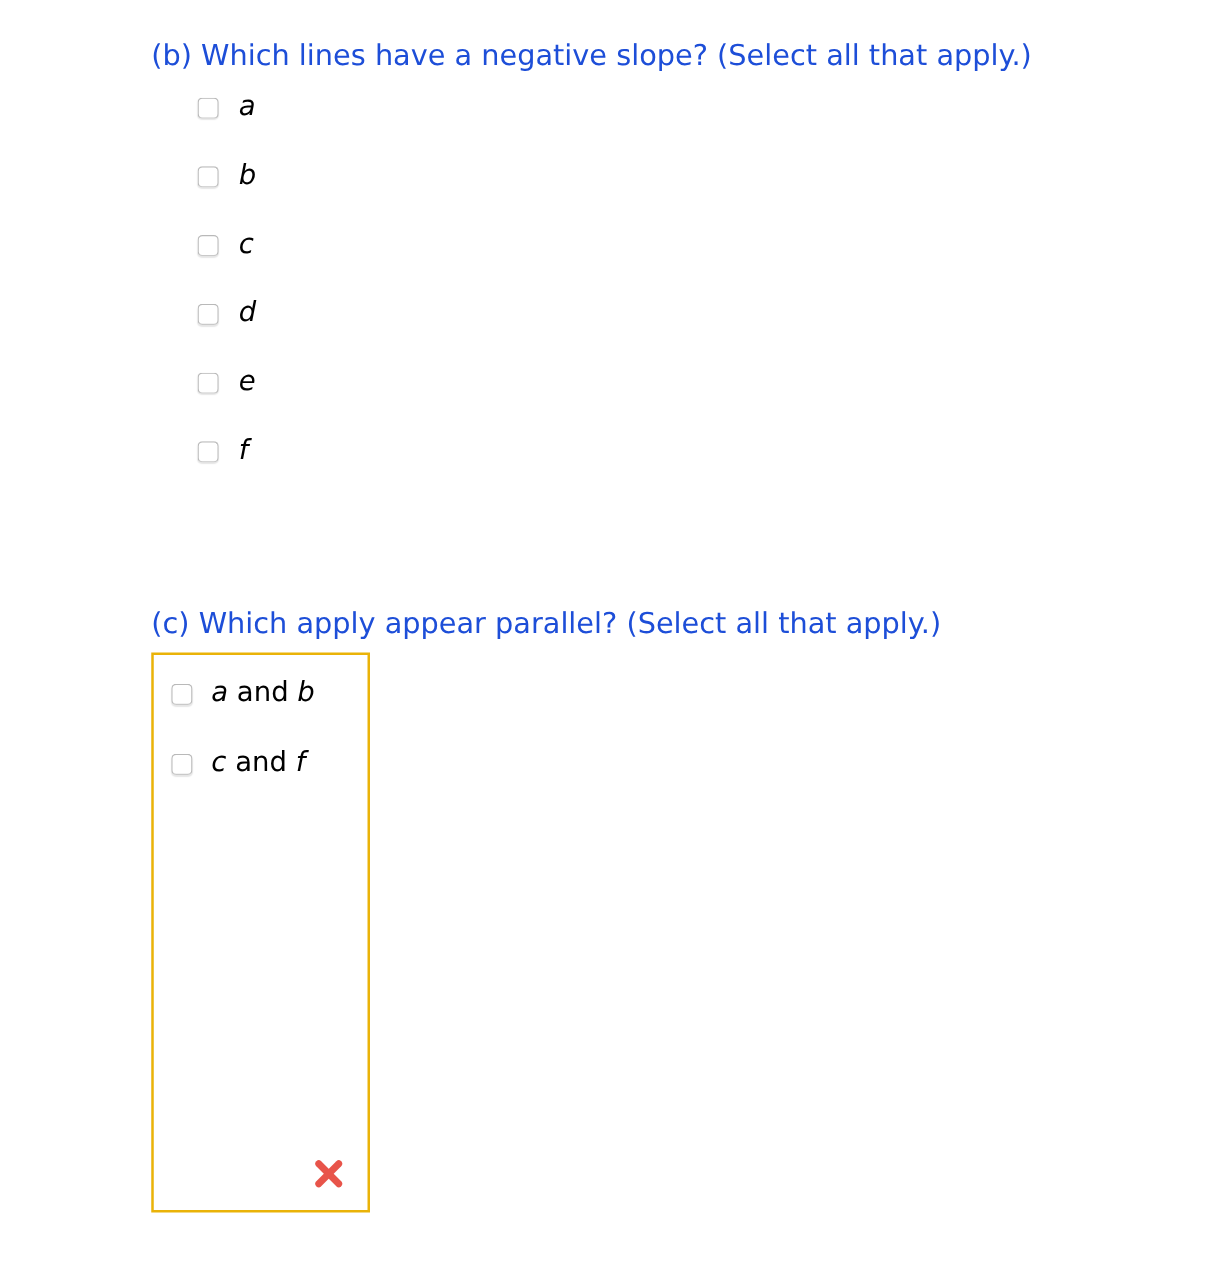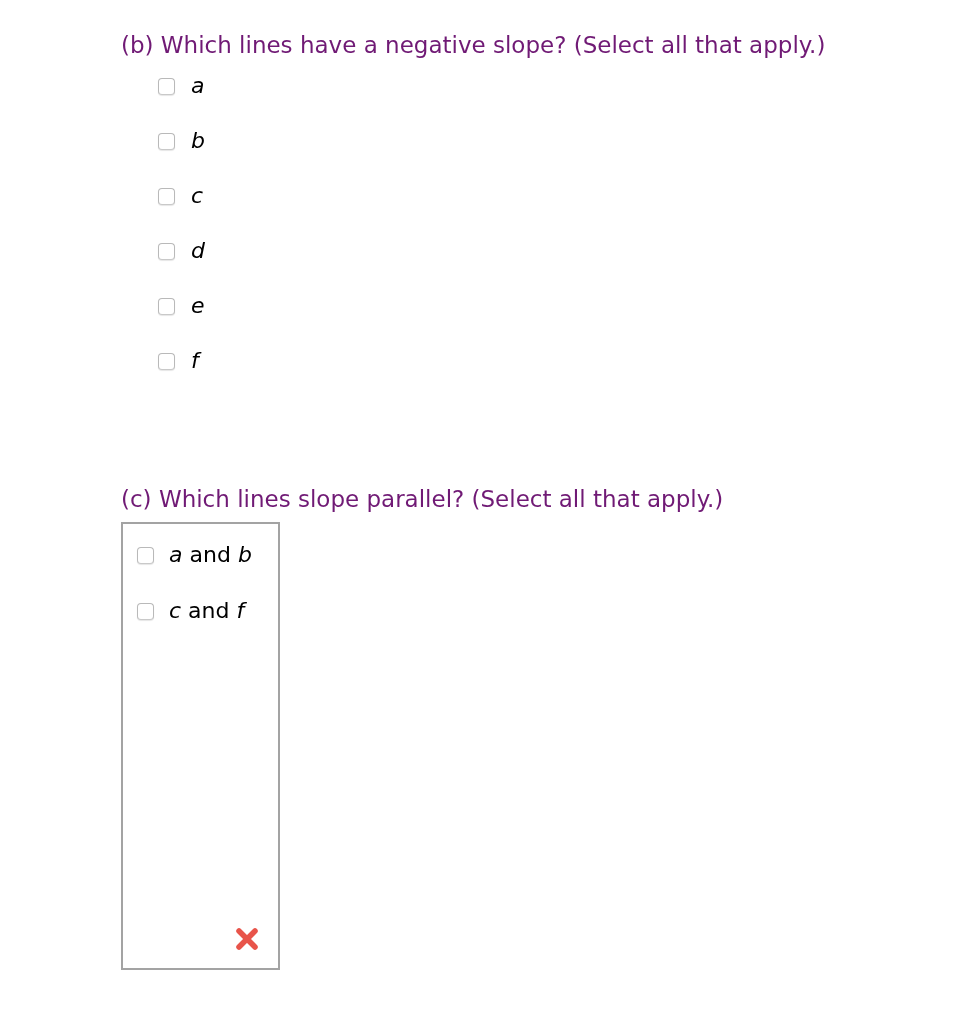--- a/index.html
+++ b/index.html
@@ -14,21 +14,21 @@
     font-family: "DejaVu Sans", "Liberation Sans", sans-serif;
     color: #000000;
     overflow: hidden;
   }
 
   .question-block { position: absolute; }
 
   .question-heading {
     font-size: 23px;
     line-height: 28px;
-    color: #701a75;
+    color: #1d4ed8;
     white-space: nowrap;
     font-weight: 400;
     text-align: right;
   }
 
   
   .option-row {
     display: flex;
     align-items: center;
     height: 30px;
@@ -60,23 +60,23 @@
   #section-b { left: 121px; top: 31px; }
   #section-b .question-heading { margin-left: 0; }
   #section-b .options { margin-top: 12px; }
   #section-b .option-row { padding-left: 37px; margin-bottom: 25px; }
   #section-b .option-row .option-label { margin-left: 16px; }
 
   
   #section-c { left: 121px; top: 485px; }
   #section-c .options-frame {
     margin-top: 9px;
-    border: 2px solid #a3a3a3;
+    border: 2px solid #eab308;
     box-sizing: border-box;
-    width: 159px;
+    width: 175px;
     height: 448px;
     padding-top: 16px;
     padding-left: 14px;
     position: relative;
   }
   #section-c .option-row { margin-bottom: 26px; }
   #section-c .option-row .option-label { margin-left: 15px; }
 
   .wrong-mark {
     position: absolute;
@@ -138,21 +138,21 @@
       <span class="option-label">
         <i class="ln">f</i>
       </span>
     </div>
 
   </div>
 </div>
 
 <div class="question-block" id="section-c">
 
-  <div class="question-heading">(c) Which lines slope parallel? (Select all that apply.)</div>
+  <div class="question-heading">(c) Which apply appear parallel? (Select all that apply.)</div>
 
   <div class="options-frame">
 
     <div class="option-row">
       <span class="checkbox"></span>
       <span class="option-label"><i class="ln">a</i><span class="conj"> and </span><i class="ln">b</i></span>
     </div>
 
 
 

